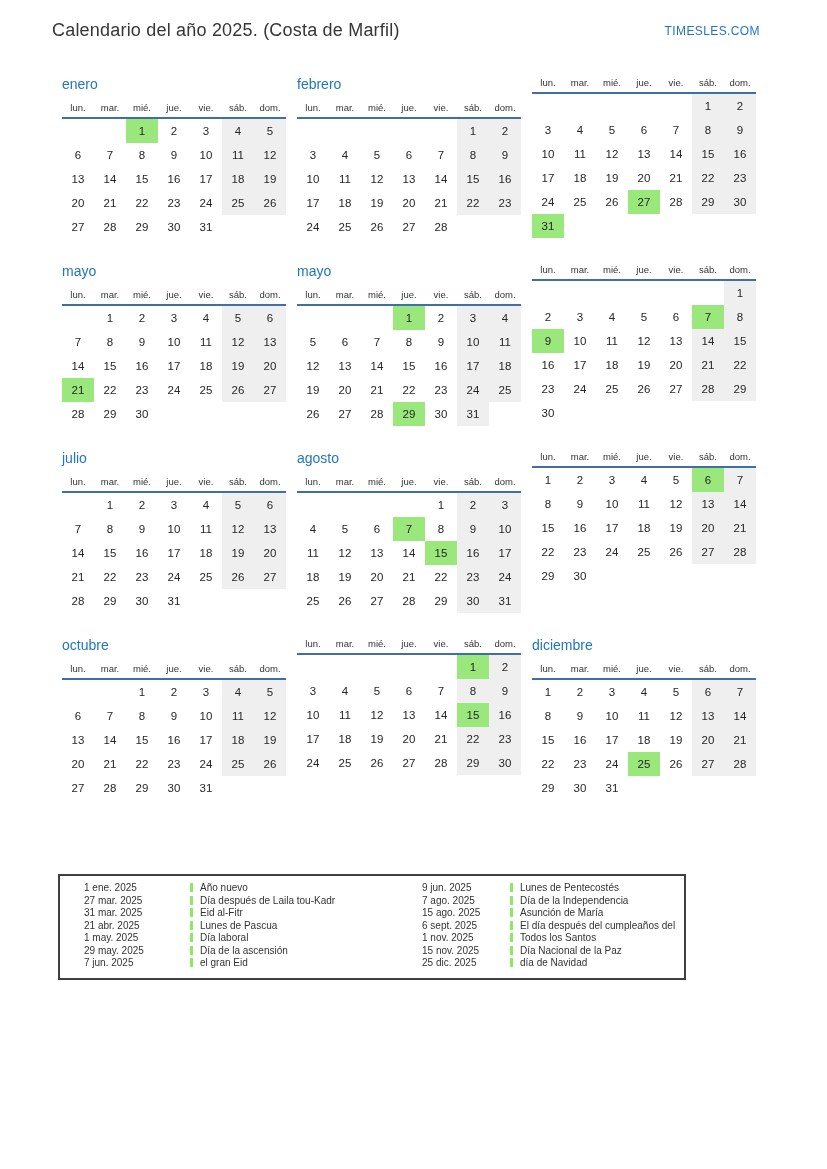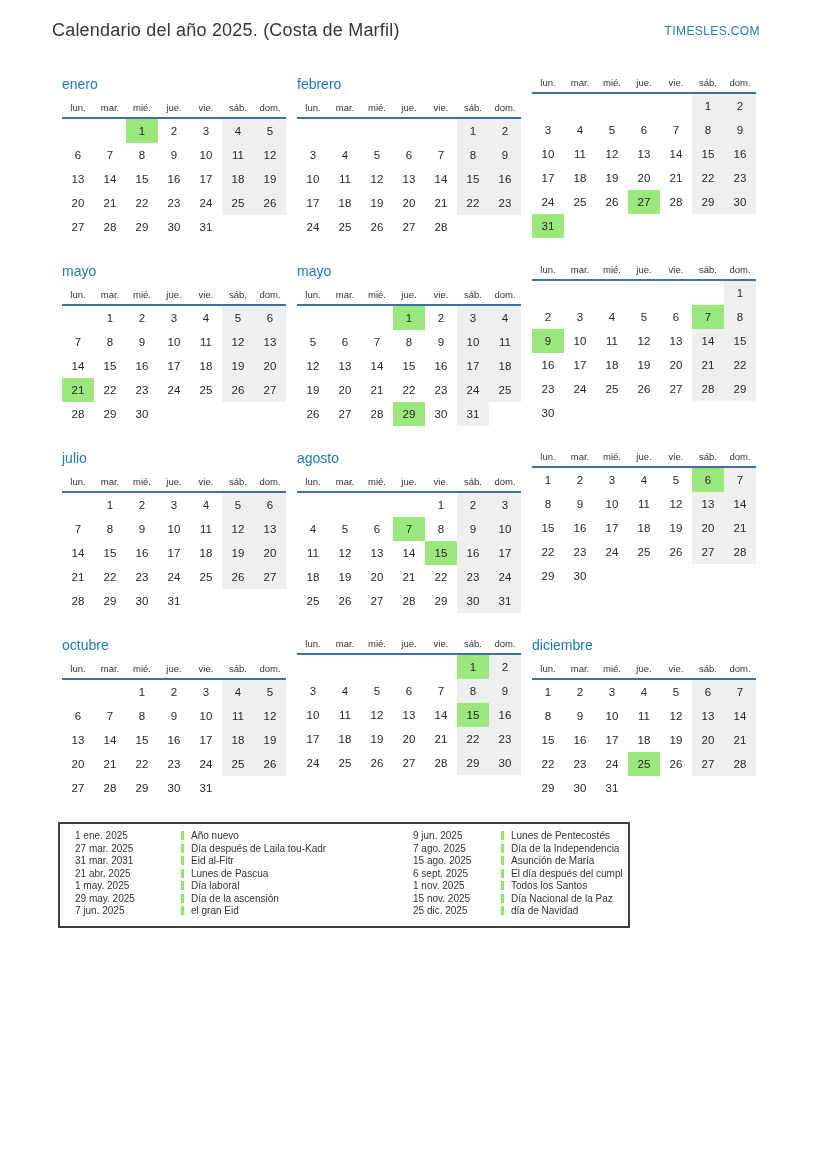--- a/index.html
+++ b/index.html
@@ -23,22 +23,22 @@
   .month-title{height:18px;line-height:18px;
                font-size:14px;color:var(--accent);margin-bottom:7px}
   .dow-row{display:grid;grid-template-columns:repeat(7,32px);
            border-bottom:2px solid var(--underline);padding-bottom:2px}
   .dow{height:15px;line-height:16px;text-align:center;font-size:9.5px;color:#333}
   .week-row{display:grid;grid-template-columns:repeat(7,32px)}
   .cell{width:32px;height:24px;line-height:24px;text-align:center;
         font-size:11.5px;color:#262626}
   .cell.wknd{background:var(--weekend)}
   .cell.hol{background:var(--holiday)}
-  .legend{position:absolute;left:58px;top:822px;width:572px;
-          border:2px solid #3f3f3f;padding:6px 6px 8px 15px}
+  .legend{position:absolute;left:58px;top:874px;width:628px;
+          border:2px solid #3f3f3f;padding:6px 6px 8px 24px}
   .legend-grid{display:grid;grid-template-columns:106px 232px 88px auto}
   .lg-date,.lg-name{height:12.5px;line-height:12.5px;font-size:10px;color:#333;
                     white-space:nowrap;overflow:hidden}
   .bar{display:inline-block;width:3px;height:9px;background:var(--marker);
        margin-right:7px;vertical-align:-1px}
 </style>
 </head>
 <body>
 
 <div class="page">
@@ -751,21 +751,21 @@
   <section class="legend">
     <div class="legend-grid">
         <div class="lg-date">1 ene. 2025</div>
         <div class="lg-name"><span class="bar"></span>Año nuevo</div>
         <div class="lg-date">9 jun. 2025</div>
         <div class="lg-name"><span class="bar"></span>Lunes de Pentecostés</div>
         <div class="lg-date">27 mar. 2025</div>
         <div class="lg-name"><span class="bar"></span>Día después de Laila tou-Kadr</div>
         <div class="lg-date">7 ago. 2025</div>
         <div class="lg-name"><span class="bar"></span>Día de la Independencia</div>
-        <div class="lg-date">31 mar. 2031</div>
+        <div class="lg-date">31 mar. 2025</div>
         <div class="lg-name"><span class="bar"></span>Eid al-Fitr</div>
         <div class="lg-date">15 ago. 2025</div>
         <div class="lg-name"><span class="bar"></span>Asunción de María</div>
         <div class="lg-date">21 abr. 2025</div>
         <div class="lg-name"><span class="bar"></span>Lunes de Pascua</div>
         <div class="lg-date">6 sept. 2025</div>
         <div class="lg-name"><span class="bar"></span>El día después del cumpleaños del Profeta</div>
         <div class="lg-date">1 may. 2025</div>
         <div class="lg-name"><span class="bar"></span>Día laboral</div>
         <div class="lg-date">1 nov. 2025</div>

